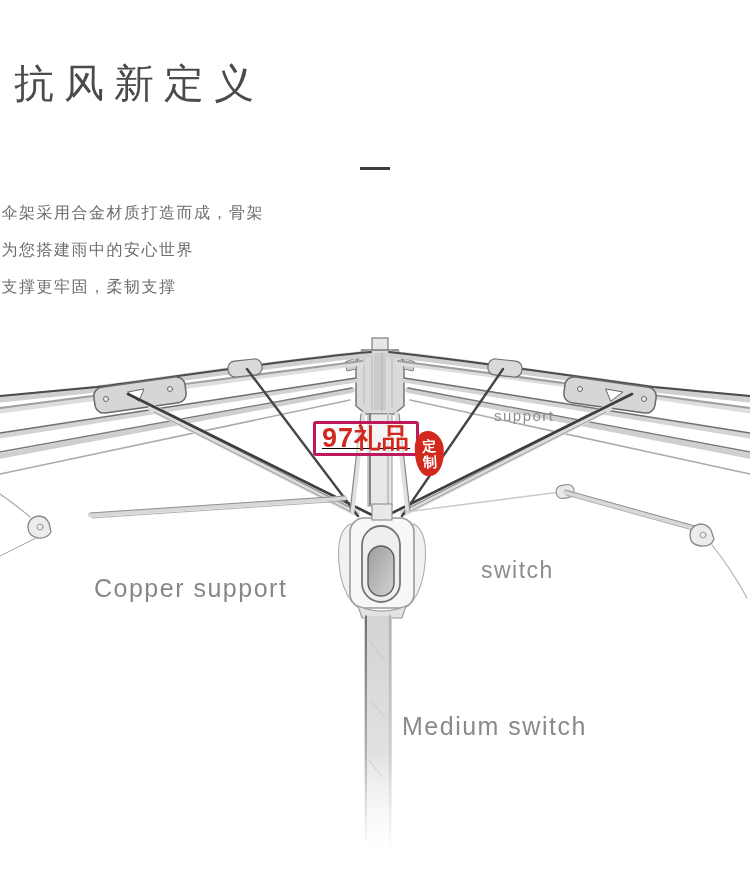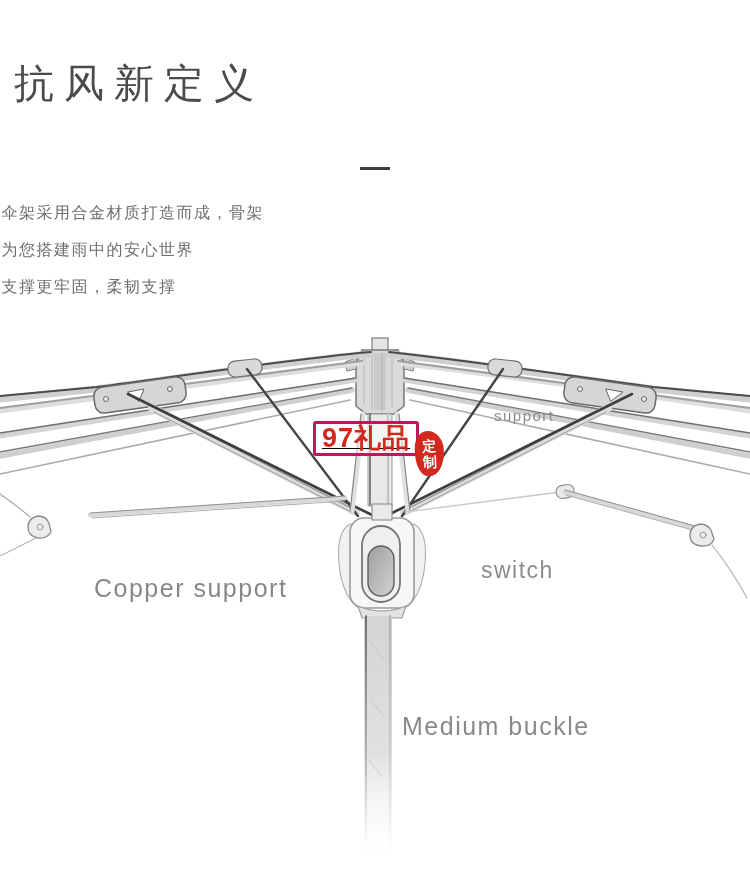--- a/index.html
+++ b/index.html
@@ -162,21 +162,21 @@
   <div class="divider"></div>
   <div class="desc">
     <p>伞架采用合金材质打造而成，骨架</p>
     <p>为您搭建雨中的安心世界</p>
     <p>支撑更牢固，柔韧支撑</p>
   </div>
 
   <span class="part-label lb-support">support</span>
   <span class="part-label lb-copper">Copper support</span>
   <span class="part-label lb-switch">switch</span>
-  <span class="part-label lb-stick">Medium buckle</span>
+  <span class="part-label lb-stick">Medium switch</span>
 
   <div class="wm-box">
     <span>97礼品</span>
   </div>
   <div class="wm-seal">
     <span>定</span>
     <span>制</span>
   </div>
 
 </div>

